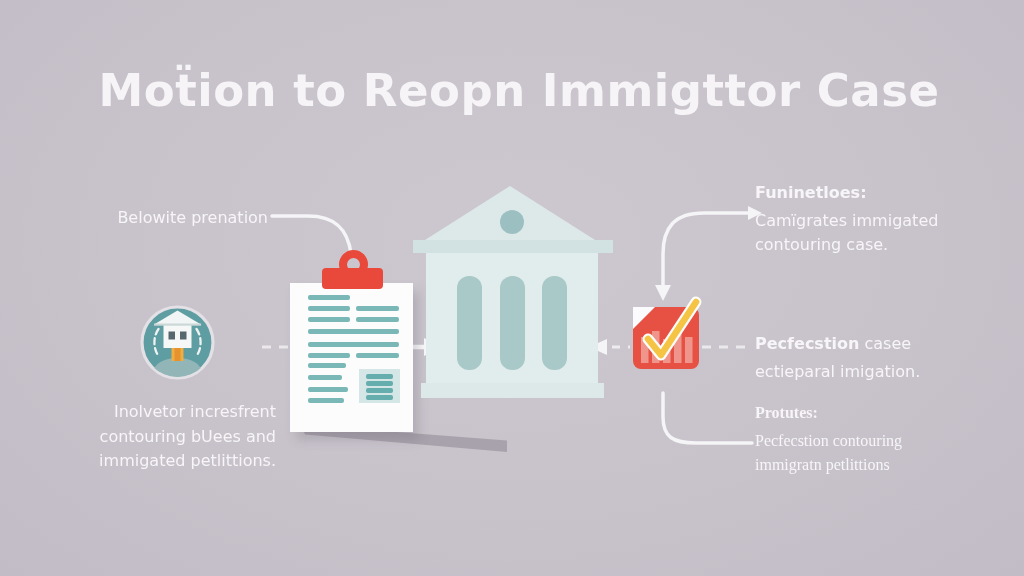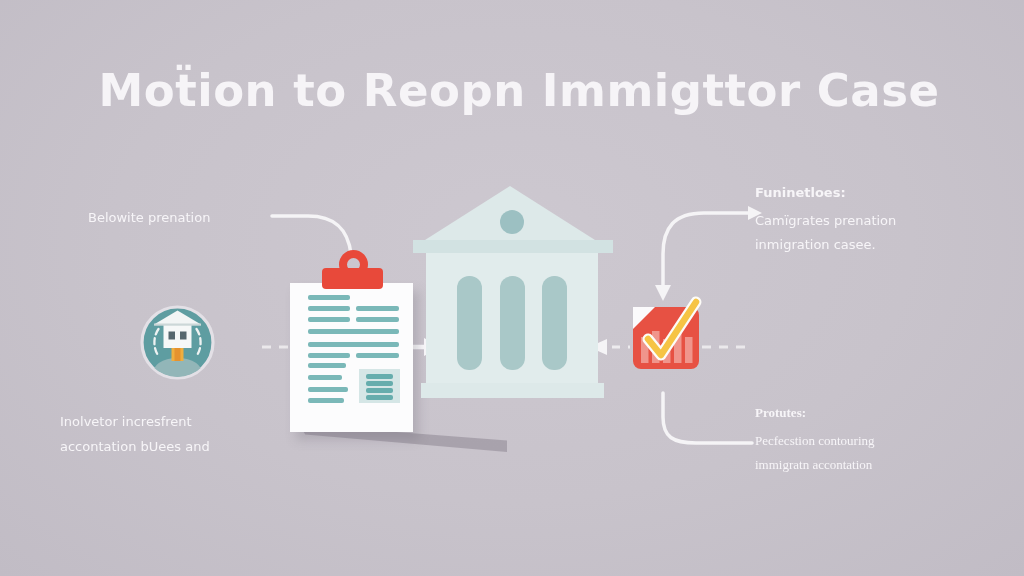--- a/index.html
+++ b/index.html
@@ -1,24 +1,24 @@
 <!DOCTYPE html>
 <html><head>
 <meta charset="utf-8">
 <style>
   html,body{margin:0;padding:0;}
   body{width:1024px;height:576px;overflow:hidden;font-family:"DejaVu Sans","Liberation Sans",sans-serif;}
   .canvas{position:relative;width:1024px;height:576px;
     background:radial-gradient(ellipse at 50% 42%, #cdc8d0 0%, #c8c3cb 55%, #c1bcc5 100%);}
   .title{position:absolute;left:0;top:64px;width:1024px;text-align:center;
     color:#f6f4f7;font-size:45px;font-weight:700;letter-spacing:.5px;padding-left:7px;}
-  .note{position:absolute;color:#f7f5f8;font-size:13px;line-height:24.5px;font-weight:500;}
+  .note{position:absolute;color:#f7f5f8;font-size:16px;line-height:24.5px;font-weight:500;}
   .note .nh{font-weight:700;}
   .note .nh-line{margin-bottom:3px;}
-  .note-center{text-align:left;}
+  .note-center{text-align:right;}
   svg{position:absolute;display:block;}
   .connectors{left:0;top:0;}
   
   .clipboard{position:absolute;left:288px;top:250px;width:132px;height:190px;}
   .paper-shadow{position:absolute;left:299px;top:422px;width:208px;height:30px;
     background:rgba(105,98,110,.34);
     clip-path:polygon(0 8%,100% 62%,100% 100%,3% 42%);}
   .paper{position:absolute;left:2px;top:33px;width:123px;height:149px;background:#fcfcfd;
     box-shadow:6px 8px 10px rgba(105,98,110,.25);}
   .clip-bar{position:absolute;left:34px;top:18px;width:61px;height:21px;background:#e8493a;border-radius:4px;}
@@ -52,36 +52,44 @@
 
     <path d="M 663 393 L 663 417 C 663 437 673 443 696 443 L 752 443" fill="none" stroke="#f5f4f6" stroke-width="3.5" stroke-linecap="round"></path>
   </svg>
 
   <div class="title">Moẗion to Reopn Immigttor Case</div>
 
   <div class="note note-center" style="left:88px;top:206px;width:180px;">
     <div>Belowite prenation</div>
   </div>
 
-  <div class="note note-center" style="left:60px;top:410px;width:216px;">
+  <div class="note note-center" style="left:60px;top:400px;width:216px;">
     <div>Inolvetor incresfrent</div>
-    <div>accontation bUees and</div>
+    <div>contouring bUees and</div>
+    <div>immigated petlittions.</div>
   </div>
 
   <div class="note" style="left:755px;top:181px;width:220px;">
     <div class="nh nh-line">Funinetloes:</div>
-    <div>Camïgrates prenation</div>
-    <div>inmigration casee.</div>
+    <div>Camïgrates immigated</div>
+    <div>contouring case.</div>
   </div>
 
+  <div class="note" style="left:755px;top:332px;width:220px;">
+    <div class="nh-line">
+      <span class="nh">Pecfecstion</span>
+      <span>casee</span>
+    </div>
+    <div>ectieparal imigation.</div>
+  </div>
 
   <div class="note" style="left:755px;top:401px;width:220px;font-family:Liberation Serif, serif;">
     <div class="nh nh-line">Protutes:</div>
     <div>Pecfecstion contouring</div>
-    <div>immigratn accontation</div>
+    <div>immigratn petlittions</div>
   </div>
 
   <svg style="left:138px;top:303px;" width="79" height="79" viewBox="0 0 79 79">
     <defs>
         <clipPath id="avclip">
           <circle cx="39.5" cy="39.5" r="34.5"></circle>
         </clipPath>
       </defs>
     <circle cx="39.5" cy="39.5" r="35.5" fill="#5e9da1" stroke="#e3e0e6" stroke-width="3.2"></circle>
     <g clip-path="url(#avclip)">

